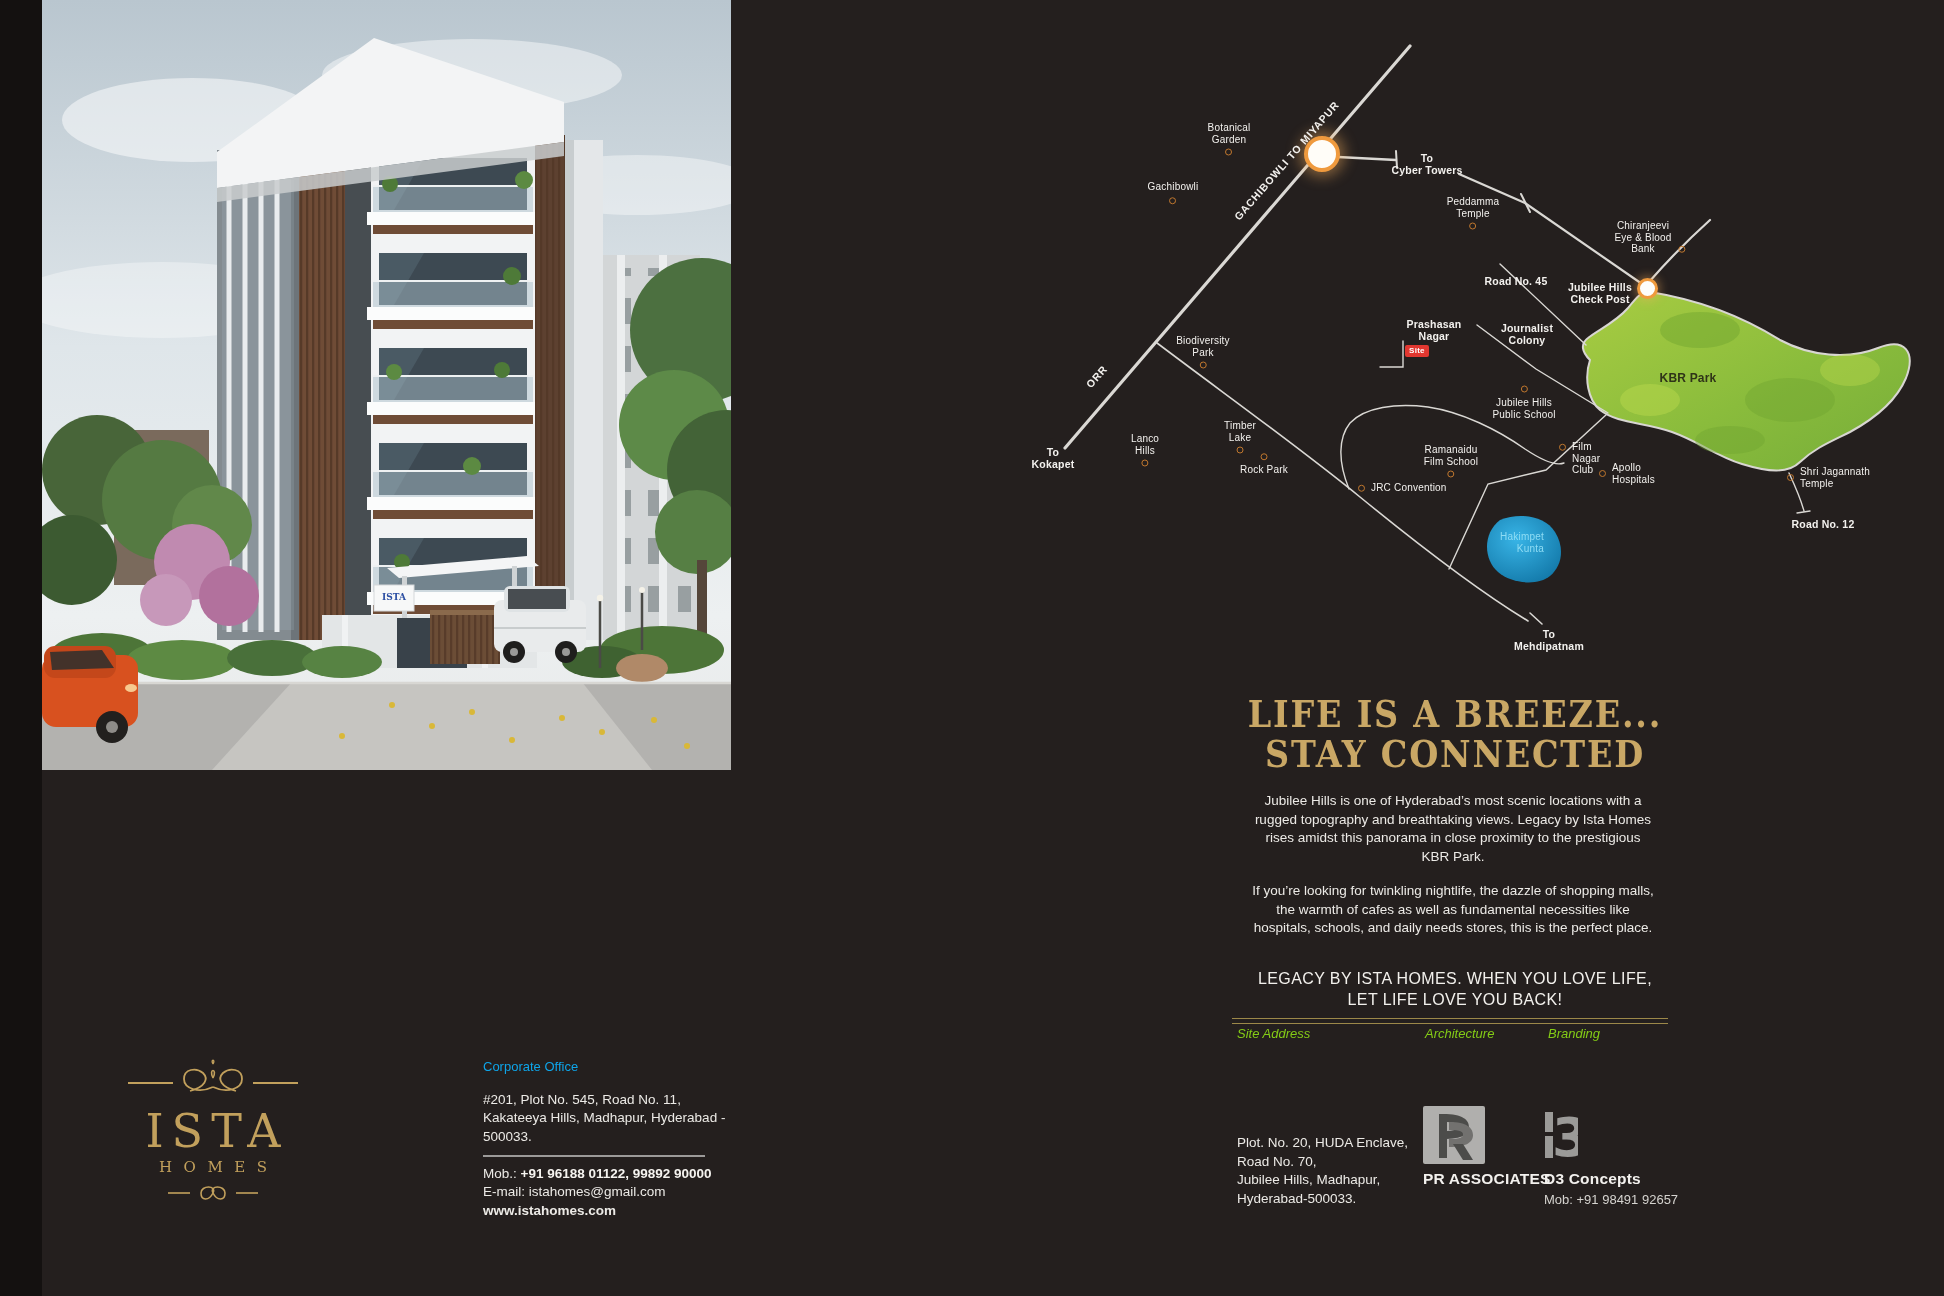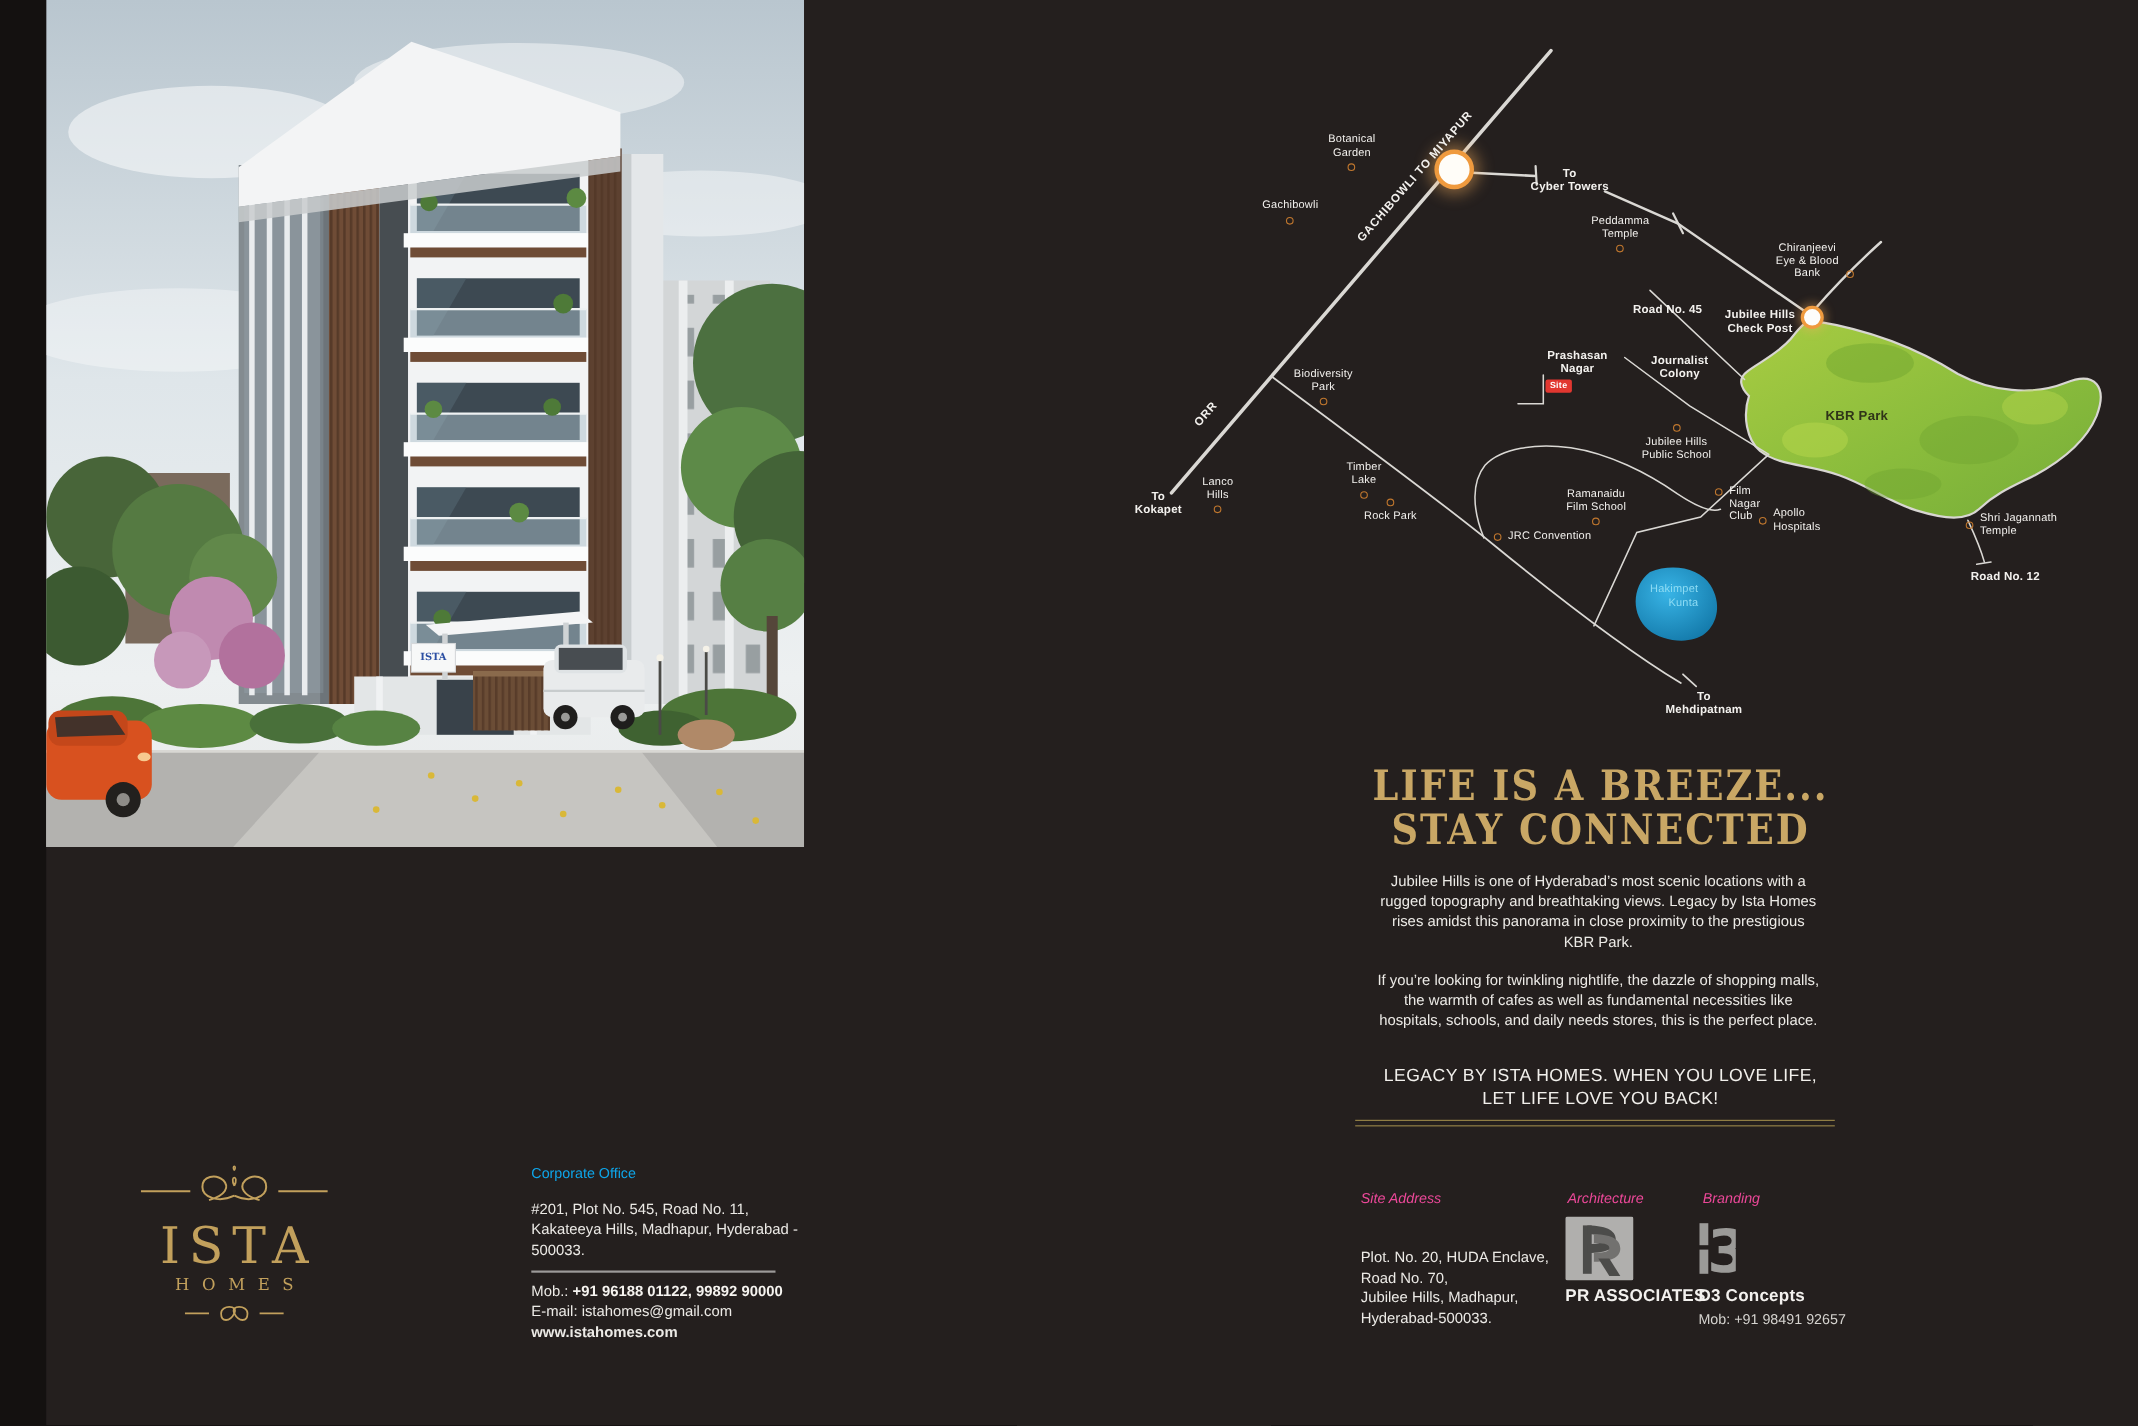--- a/index.html
+++ b/index.html
@@ -42,21 +42,21 @@
       font-size:38px;line-height:40px;letter-spacing:2px;white-space:nowrap;}
   .para{position:absolute;left:1453px;transform:translateX(-50%);width:404px;text-align:center;
       font-size:13.5px;line-height:18.5px;color:#eceae6;}
   .para1{top:792px;}
   .para2{top:882px;}
   .statement{position:absolute;left:1455px;top:968px;transform:translateX(-50%);width:520px;
       text-align:center;font-size:16px;line-height:21px;color:#f2f0ec;letter-spacing:.4px;white-space:pre-line;}
   .gold-rule{position:absolute;left:1232px;top:1018px;width:436px;height:6px;
       border-top:1.5px solid #9c8849;border-bottom:1.5px solid #9c8849;box-sizing:border-box;}
 
-  .f-head{position:absolute;top:1082px;font-style:italic;font-size:13px;color:#ec4899;}
+  .f-head{position:absolute;top:1026px;font-style:italic;font-size:13px;color:#84cc16;}
   .site-addr{position:absolute;left:1237px;top:1134px;font-size:13.5px;line-height:18.5px;
       color:#eceae6;white-space:pre-line;}
   .pr-logo{position:absolute;left:1423px;top:1106px;}
   .d3-logo{position:absolute;left:1544px;top:1106px;}
   .vendor-name{position:absolute;top:1170px;font-weight:700;font-size:15.5px;color:#f3f1ee;letter-spacing:.2px;}
   .vendor-mob{position:absolute;left:1544px;top:1192px;font-size:13px;color:#d5d3cf;}
   .note{position:absolute;left:1237px;top:1240px;width:440px;font-size:9.8px;line-height:13.5px;color:#cfcdc9;}
 
   
   .logo-wrap{position:absolute;left:113px;top:1054px;width:200px;text-align:center;color:#c2a05c;}
@@ -308,21 +308,21 @@
   <div class="mlabel map-place" style="left: 1229px; top: 133px;"><span>Botanical
 Garden</span><span class="dot dot-below"></span></div>
       <div class="mlabel map-place" style="left: 1173px; top: 187px;"><span>Gachibowli</span><span class="dot dot-below"></span></div>
       <div class="mlabel map-place" style="left: 1473px; top: 207px;"><span>Peddamma
 Temple</span><span class="dot dot-below"></span></div>
       <div class="mlabel map-place" style="left: 1643px; top: 237px;"><span>Chiranjeevi
 Eye &amp; Blood
 Bank</span><span class="dot dot-right"></span></div>
       <div class="mlabel map-place" style="left: 1203px; top: 346px;"><span>Biodiversity
 Park</span><span class="dot dot-below"></span></div>
-      <div class="mlabel map-place" style="left: 1107px; top: 444px;"><span>Lanco
+      <div class="mlabel map-place" style="left: 1145px; top: 444px;"><span>Lanco
 Hills</span><span class="dot dot-below"></span></div>
       <div class="mlabel map-place" style="left: 1240px; top: 431px;"><span>Timber
 Lake</span><span class="dot dot-below"></span></div>
       <div class="mlabel map-place" style="left: 1264px; top: 470px;"><span>Rock Park</span><span class="dot dot-above"></span></div>
       <div class="mlabel map-place left" style="left: 1371px; top: 488px;"><span>JRC Convention</span><span class="dot dot-left"></span></div>
       <div class="mlabel map-place" style="left: 1451px; top: 455px;"><span>Ramanaidu
 Film School</span><span class="dot dot-below"></span></div>
       <div class="mlabel map-place" style="left: 1524px; top: 408px;"><span>Jubilee Hills
 Public School</span><span class="dot dot-above"></span></div>
       <div class="mlabel map-place left" style="left: 1572px; top: 458px;"><span>Film

